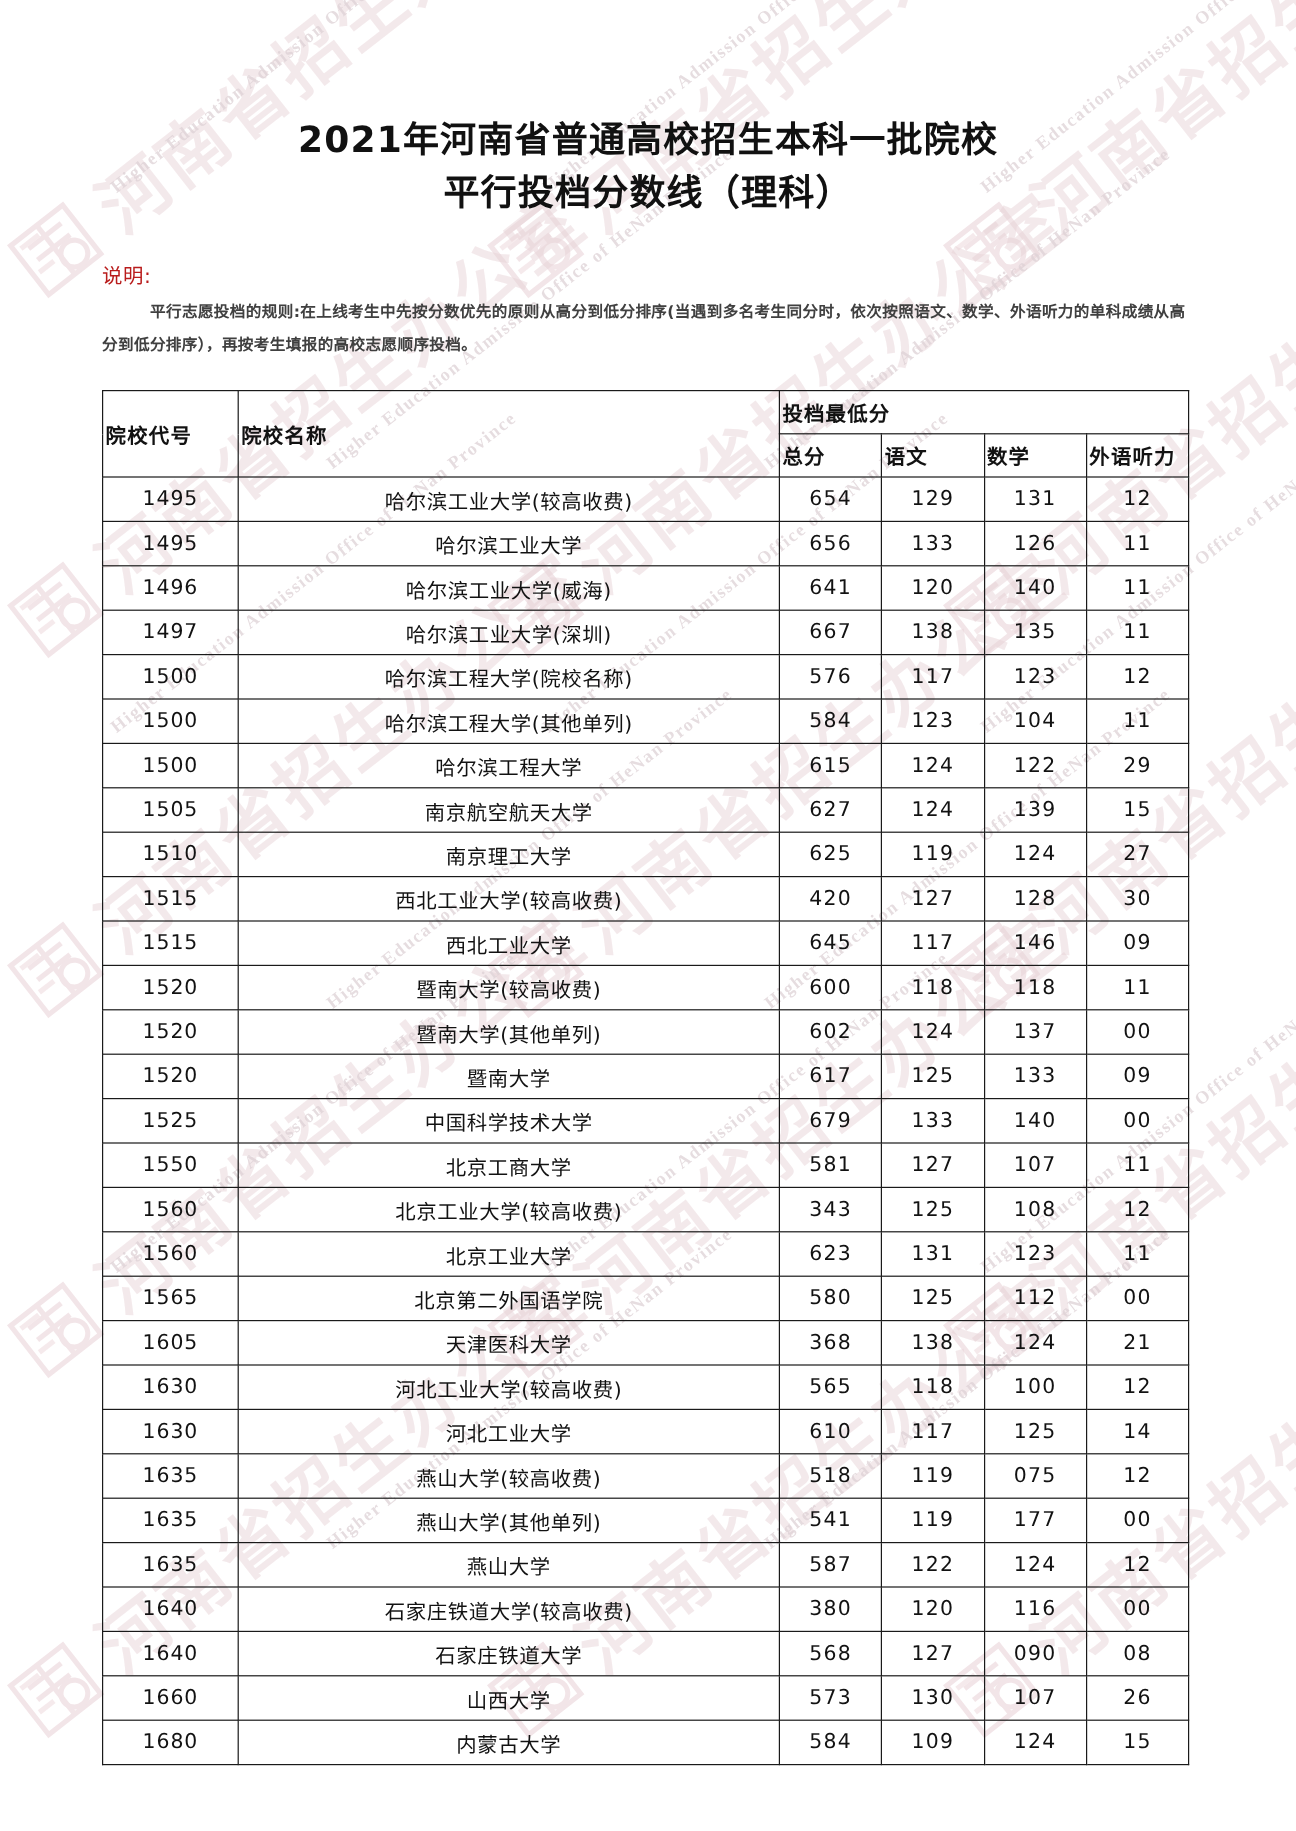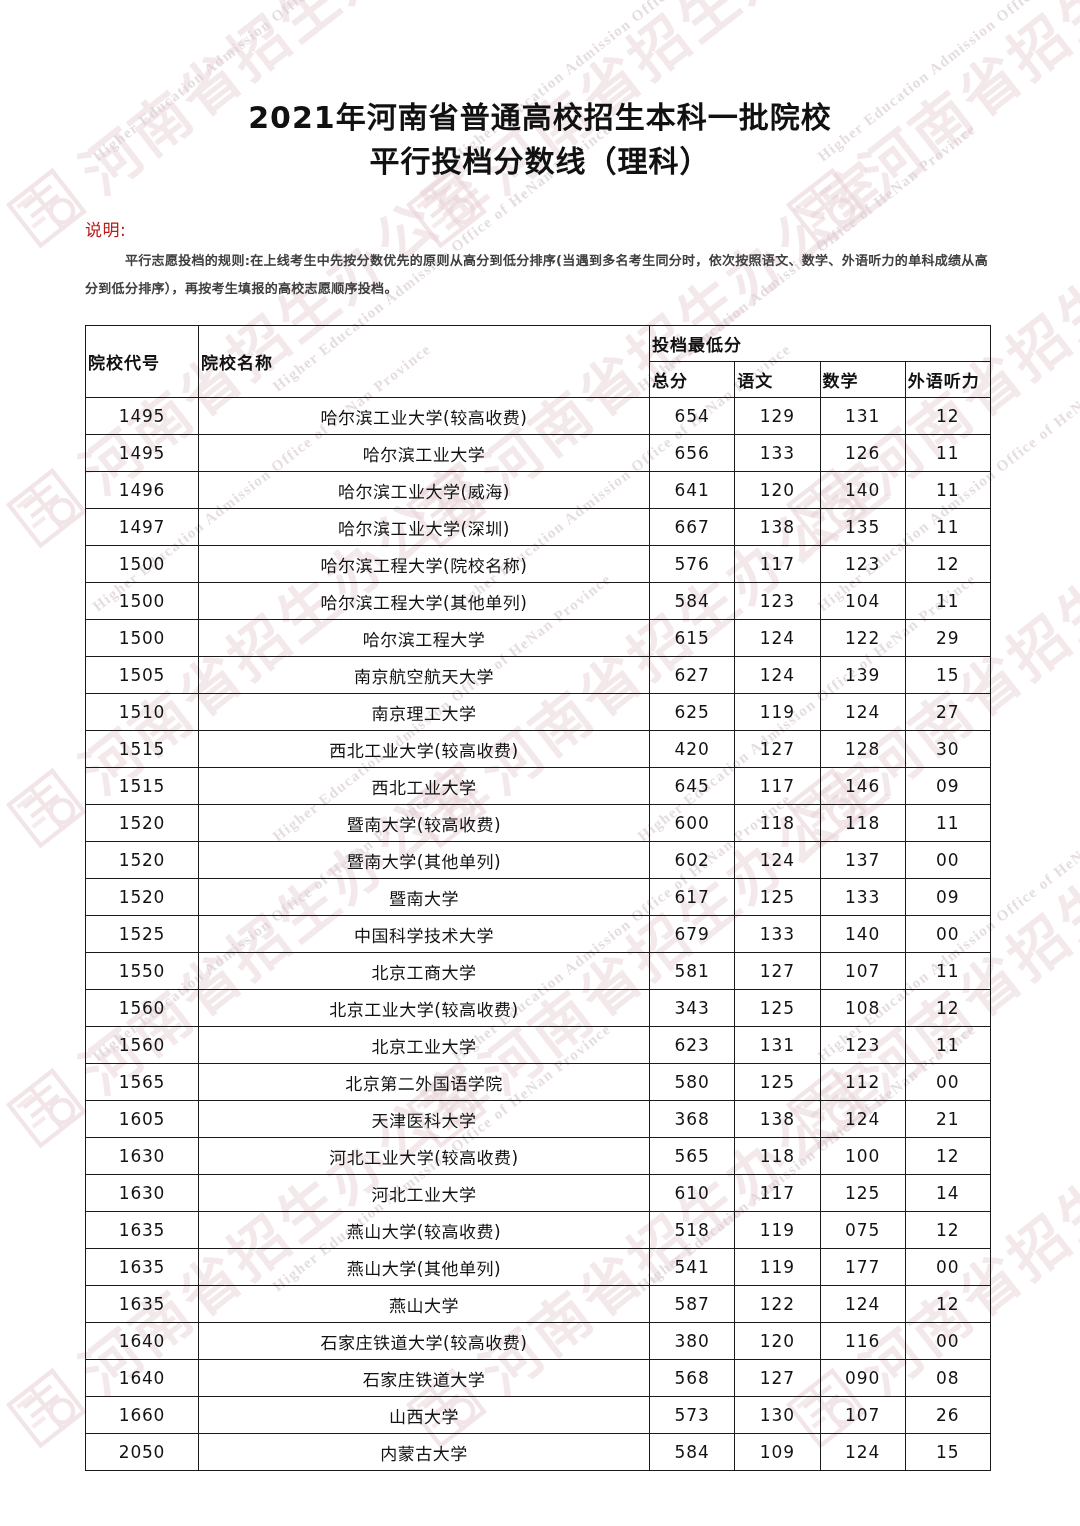--- a/index.html
+++ b/index.html
@@ -623,21 +623,21 @@
         </tr>
         <tr>
           <td class="cell-code">1660</td>
           <td class="cell-name">山西大学</td>
           <td class="cell-score">573</td>
           <td class="cell-score">130</td>
           <td class="cell-score">107</td>
           <td class="cell-score">26</td>
         </tr>
         <tr>
-          <td class="cell-code">2050</td>
+          <td class="cell-code">1680</td>
           <td class="cell-name">内蒙古大学</td>
           <td class="cell-score">584</td>
           <td class="cell-score">109</td>
           <td class="cell-score">124</td>
           <td class="cell-score">15</td>
         </tr>
       </tbody>
   </table>
 
   <div class="page-footer">第 7 页，共 21 页</div>

